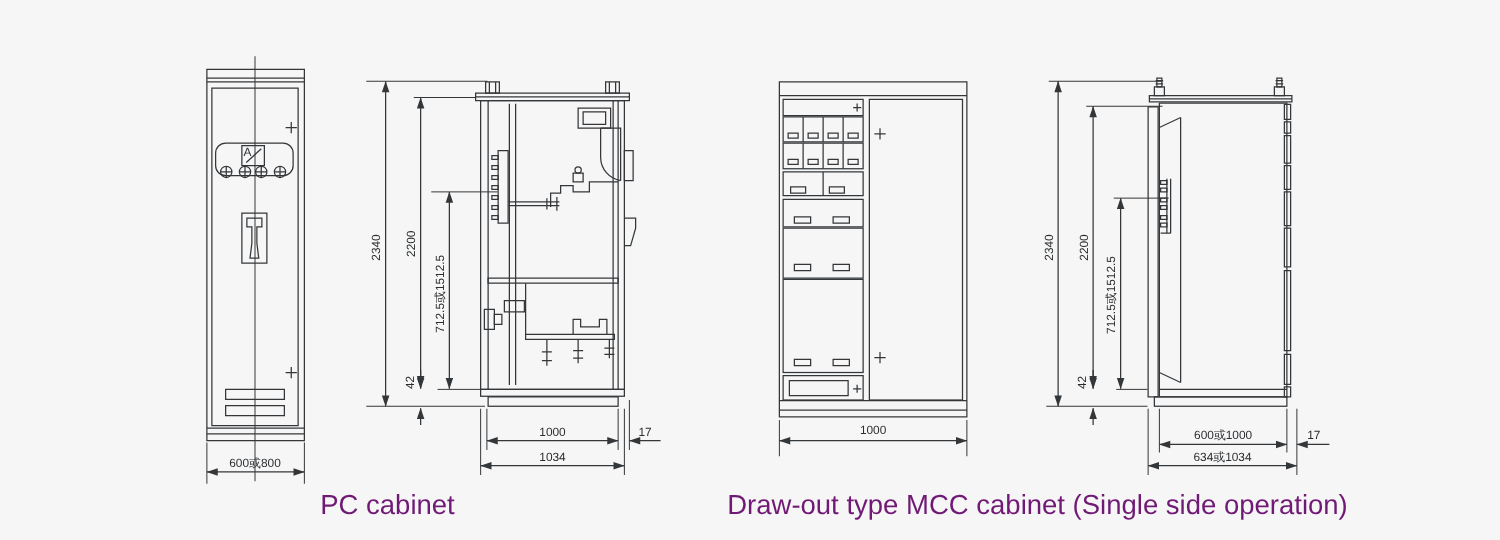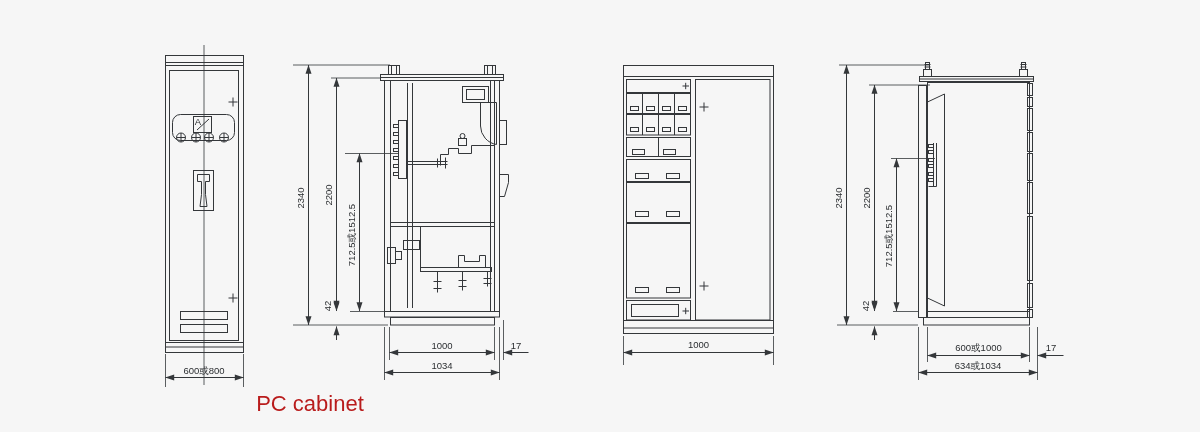--- a/index.html
+++ b/index.html
@@ -2,21 +2,21 @@
 <html><head>
 <meta charset="utf-8">
 <style>
   html,body{margin:0;padding:0;}
   #stage{position:relative;width:1200px;height:432px;background:#f6f6f6;overflow:hidden;
          font-family:"Liberation Sans",sans-serif;}
   .drawing{position:absolute;}
   .ln line,.ln rect,.ln path,.ln polyline,.ln circle{stroke:#34373a;fill:none;stroke-width:1;}
   .ln .thin{stroke-width:0.8;}
   text.dim{font-family:"Liberation Sans",sans-serif;font-size:9.5px;fill:#2b2e31;stroke:none;}
-  .caption{position:absolute;top:391px;font-size:22px;color:#b91c1c;text-align:center;white-space:nowrap;}
+  .caption{position:absolute;top:391px;font-size:22px;color:#701a75;text-align:center;white-space:nowrap;}
 </style>
 </head>
 <body>
 
 <div id="stage">
 
   <svg width="0" height="0" style="position:absolute">
     <defs>
       <marker id="dimarrow" markerWidth="10" markerHeight="8" refX="9.2" refY="4" orient="auto-start-reverse" markerUnits="userSpaceOnUse">
         <path d="M0.5,1 L9.5,4 L0.5,7 Z" fill="#34373a" stroke="none"></path>
@@ -373,14 +373,15 @@
       <line x1="83.5" y1="332.5" x2="202.5" y2="332.5" marker-start="url(#dimarrow)" marker-end="url(#dimarrow)"></line>
       <text class="dim" x="143" y="328.5" text-anchor="middle">634或1034</text>
     </g>
     <g>
       <line x1="202.5" y1="315.5" x2="228.5" y2="315.5" marker-start="url(#dimarrow)"></line>
       <text class="dim" x="216" y="311" text-anchor="middle">17</text>
     </g>
   </svg>
 
   <div class="caption" style="left:160px;width:300px">PC cabinet</div>
+  <div class="caption" style="left:565px;width:530px">Draw-out type MCC cabinet (Single side operation)</div>
 
 </div>
 
 </body></html>

